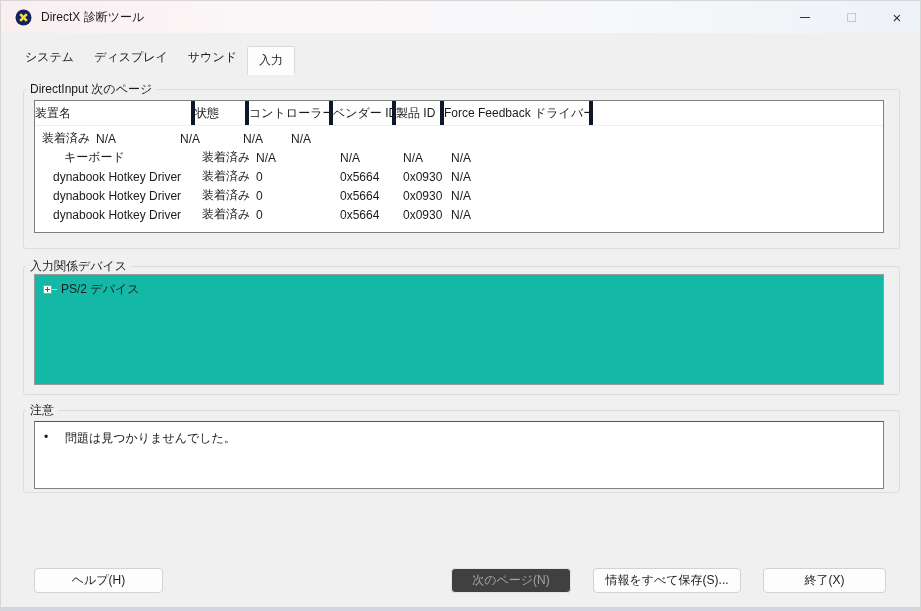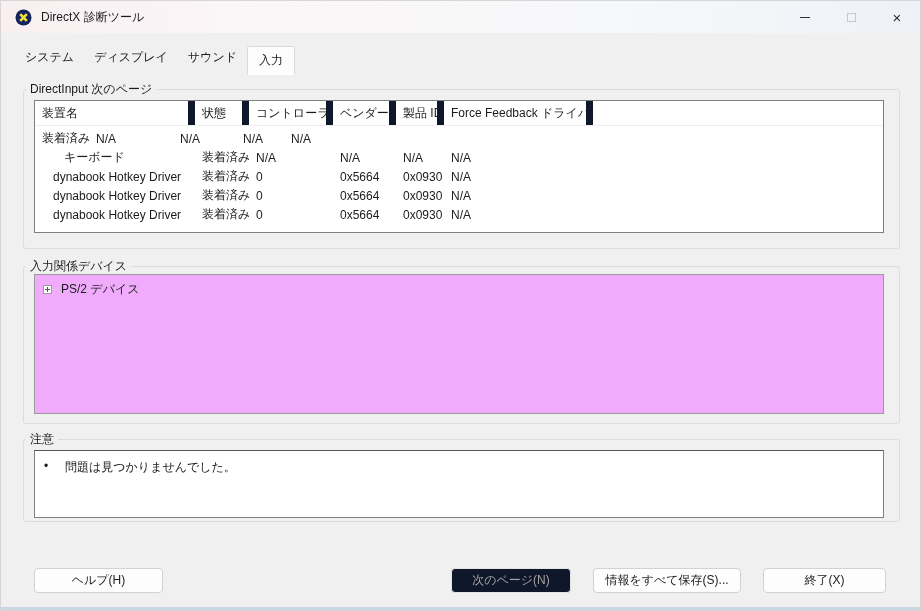--- a/index.html
+++ b/index.html
@@ -51,35 +51,35 @@
     position:absolute; top:-8px; left:2px; background:#f0f0f0;
     padding:0 4px; line-height:15px;
   }
   
   .lv {
     background:#fff; border:1px solid #7f7f7f;
     margin:10px 15px 15px 10px; height:133px; overflow:hidden;
   }
   .lv-header { display:flex; height:25px; border-bottom:1px solid #ededed; }
   .lv-hcell {
-    flex:none; display:flex; align-items:center; padding-left:7px;
-    border-right:7px solid #0f172a; white-space:nowrap; overflow:hidden;
+    flex:none; display:flex; align-items:center; 
+    border-right:4px solid #0f172a; white-space:nowrap; overflow:hidden;
   }
   .lv-hfill { flex:1; }
   .lv-body { padding-top:3px; }
   .lv-row { display:flex; height:19px; align-items:center; }
   .lv-cell { flex:none; padding-left:7px; white-space:nowrap; overflow:hidden; }
   .c0 { width:160px; } .c1 { width:54px; } .c2 { width:84px; }
   .c3 { width:63px; } .c4 { width:48px; } .c5 { width:149px; }
   .lv-cell.c0 { padding-left:18px; }
   .lv-cell.c0.indent { padding-left:29px; }
   
   .treebox {
-    background:#f0abfc; border:1px solid #9a9a9a;
-    margin:7px 15px 9px 10px; height:140px; overflow:hidden;
+    background:#14b8a6; border:1px solid #9a9a9a;
+    margin:7px 15px 9px 10px; height:111px; overflow:hidden;
   }
   .tree-node { display:flex; align-items:center; margin:6px 0 0 8px; }
   .plusbox {
     position:relative; width:9px; height:9px; border:1px solid #9c9c9c;
     background:#fff; flex:none;
   }
   .plusbox::before { content:""; position:absolute; left:1px; right:1px; top:3px; height:1px; background:#555; }
   .plusbox::after  { content:""; position:absolute; top:1px; bottom:1px; left:3px; width:1px; background:#555; }
   .tree-dash { width:5px; height:1px; background:#cfcfcf; flex:none; }
   .tree-label { padding-left:4px; white-space:nowrap; }
@@ -94,21 +94,21 @@
   .footer {
     position:absolute; left:33px; right:34px; bottom:17px;
     display:flex; align-items:center;
   }
   .btn {
     height:25px; display:flex; align-items:center; justify-content:center;
     background:#fdfdfd; border:1px solid #d2d2d2; border-radius:4px;
     font-family:"Liberation Sans", sans-serif; font-size:12px; color:#1b1b1b;
     white-space:nowrap;
   }
-  .btn.disabled { color:#a3a3a3; border-color:#e4e4e4; background:#0f172a; }
+  .btn.disabled { color:#a3a3a3; border-color:#e4e4e4; background:#404040; }
   .btn-help { width:129px; }
   .btn-next { width:120px; margin-left:auto; }
   .btn-save { width:148px; margin-left:22px; }
   .btn-quit { width:123px; margin-left:22px; }
 </style>
 </head>
 <body>
 
 <div id="window">
 

